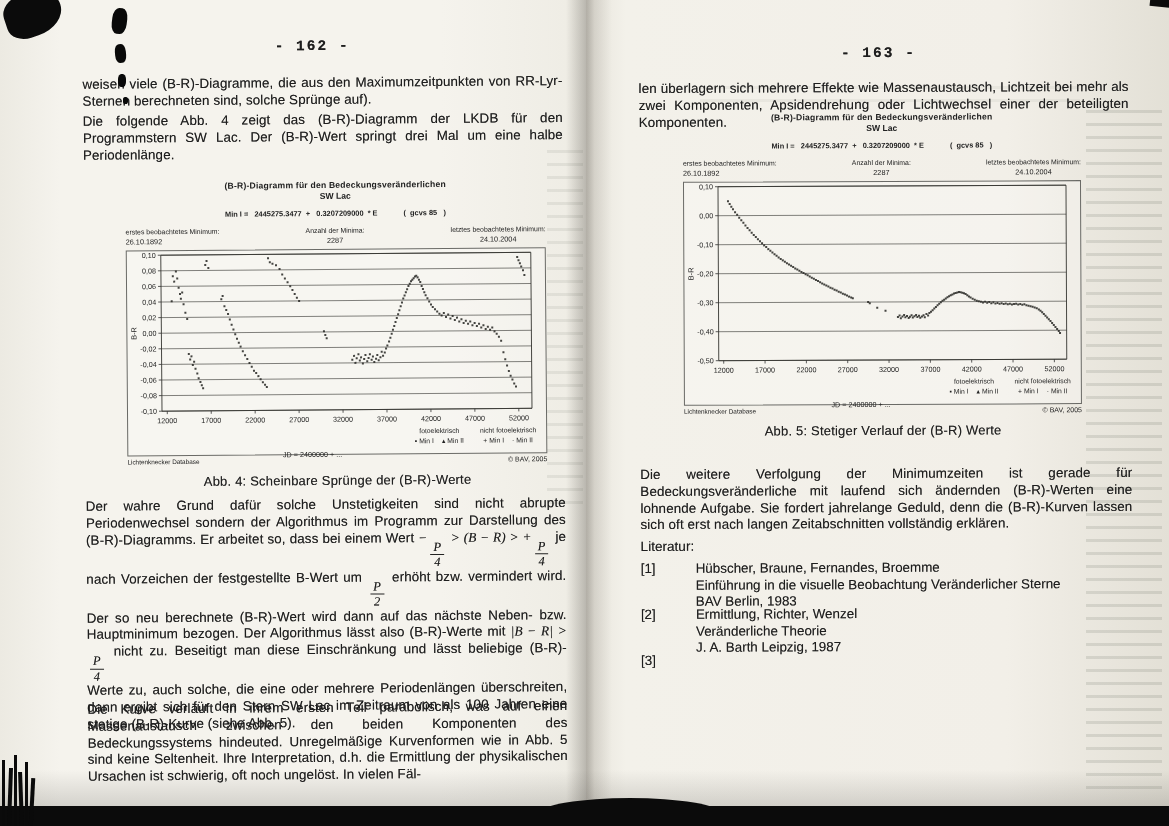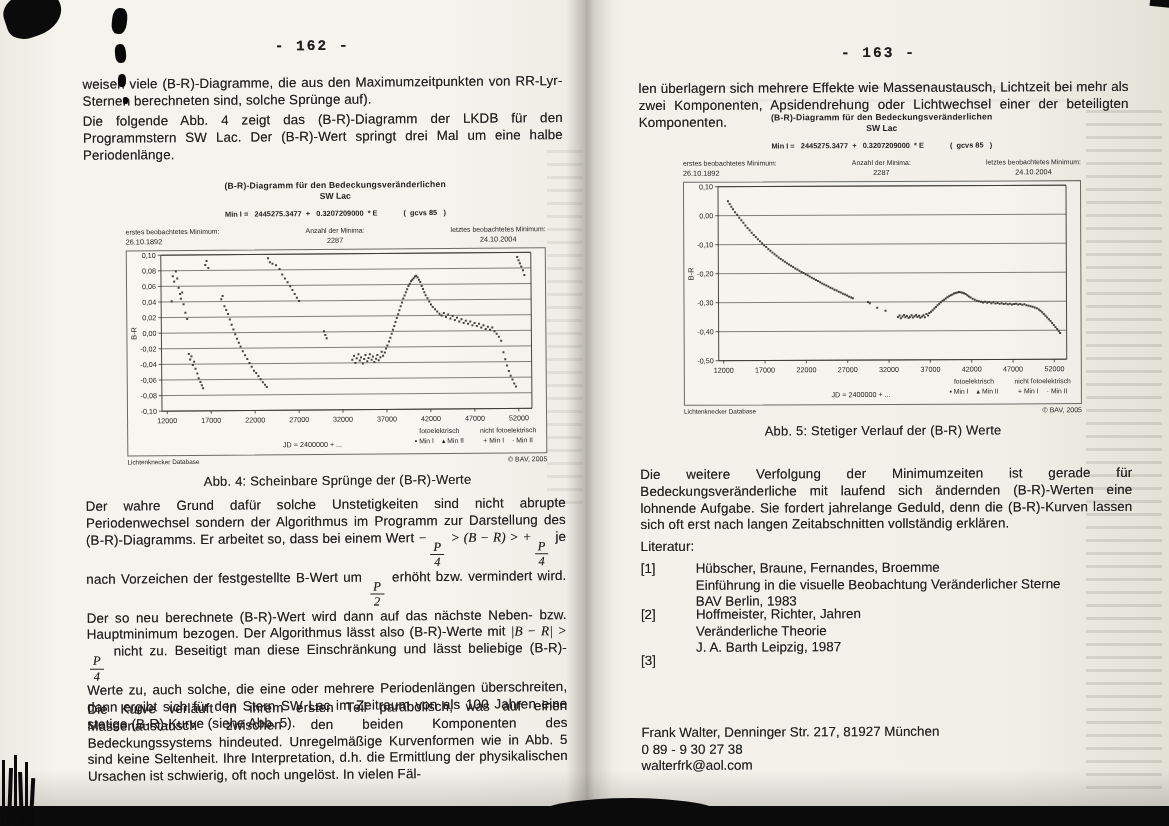--- a/index.html
+++ b/index.html
@@ -42,21 +42,21 @@
   .chart{position:absolute;color:#222;}
   .c-title{font-size:8.6px;font-weight:bold;text-align:center;letter-spacing:.2px;}
   .c-sub{font-size:8.6px;font-weight:bold;text-align:center;margin-top:1px;}
   .c-formula{display:flex;justify-content:center;gap:26px;font-size:7.4px;font-weight:bold;
              margin-top:8px;white-space:pre;}
   .c-head{display:flex;justify-content:space-between;margin-top:9px;font-size:6.9px;line-height:8.5px;}
   .c-head .col-c{text-align:center;}
   .c-head .col-r{text-align:center;}
   .c-box{border:1px solid #6a6a66;margin-top:4px;background:rgba(255,255,255,.25);}
   .c-footer{position:relative;height:26px;font-size:7.2px;}
-  .c-jd{position:absolute;left:37%;top:12px;}
+  .c-jd{position:absolute;left:37%;top:22px;}
   .c-legend{position:absolute;right:10px;top:0;display:flex;gap:16px;}
   .c-lgroup{text-align:center;font-size:6.8px;}
   .c-lentries{margin-top:3px;display:flex;gap:8px;justify-content:center;}
   .c-lentry .mk{margin-right:2px;}
   .c-foot{display:flex;justify-content:space-between;align-items:flex-start;margin-top:2px;}
   .c-src{font-size:6.4px;}
   .c-copy{font-size:7px;}
   .c-caption{text-align:center;font-size:13px;margin-top:9px;letter-spacing:.2px;
              text-shadow:0 0 .5px rgba(20,20,20,.5);}
   svg.c-plot{display:block;font-family:"Liberation Sans",sans-serif;}
@@ -636,34 +636,29 @@
       <span class="lit-ref">[1]</span>
       <span class="lit-lines">
         <div>Hübscher, Braune, Fernandes, Broemme</div>
         <div>Einführung in die visuelle Beobachtung Veränderlicher Sterne</div>
         <div>BAV Berlin, 1983</div>
       </span>
     </div>
     <div class="abs lit-item" style="left:30px;top:576px;width:492px;">
       <span class="lit-ref">[2]</span>
       <span class="lit-lines">
-        <div>Hoffmeister, Richter, Jahren</div>
+        <div>Ermittlung, Richter, Wenzel</div>
         <div>Veränderliche Theorie</div>
         <div>J. A. Barth Leipzig, 1987</div>
       </span>
     </div>
     <div class="abs lit-item" style="left:30px;top:622px;width:492px;">
       <span class="lit-ref">[3]</span>
     </div>
 
-    <div class="abs contact" style="left:30px;top:694px;">
-      <div>Frank Walter, Denninger Str. 217, 81927 München</div>
-      <div>0 89 - 9 30 27 38</div>
-      <div>walterfrk@aol.com</div>
-    </div>
   </div>
 
   <div id="gutter"></div>
   <div id="bottom-haze"></div>
   <div class="artifact" id="blob-tl"></div>
   <div class="artifact" id="nick-tr"></div>
   <div class="edge-mark" style="left:112px;top:8px;width:15px;height:26px;transform:rotate(7deg);"></div>
   <div class="edge-mark" style="left:115px;top:44px;width:11px;height:19px;transform:rotate(-5deg);"></div>
   <div class="edge-mark" style="left:118px;top:74px;width:8px;height:13px;"></div>
   <div class="edge-mark" style="left:123px;top:97px;width:5px;height:7px;"></div>

